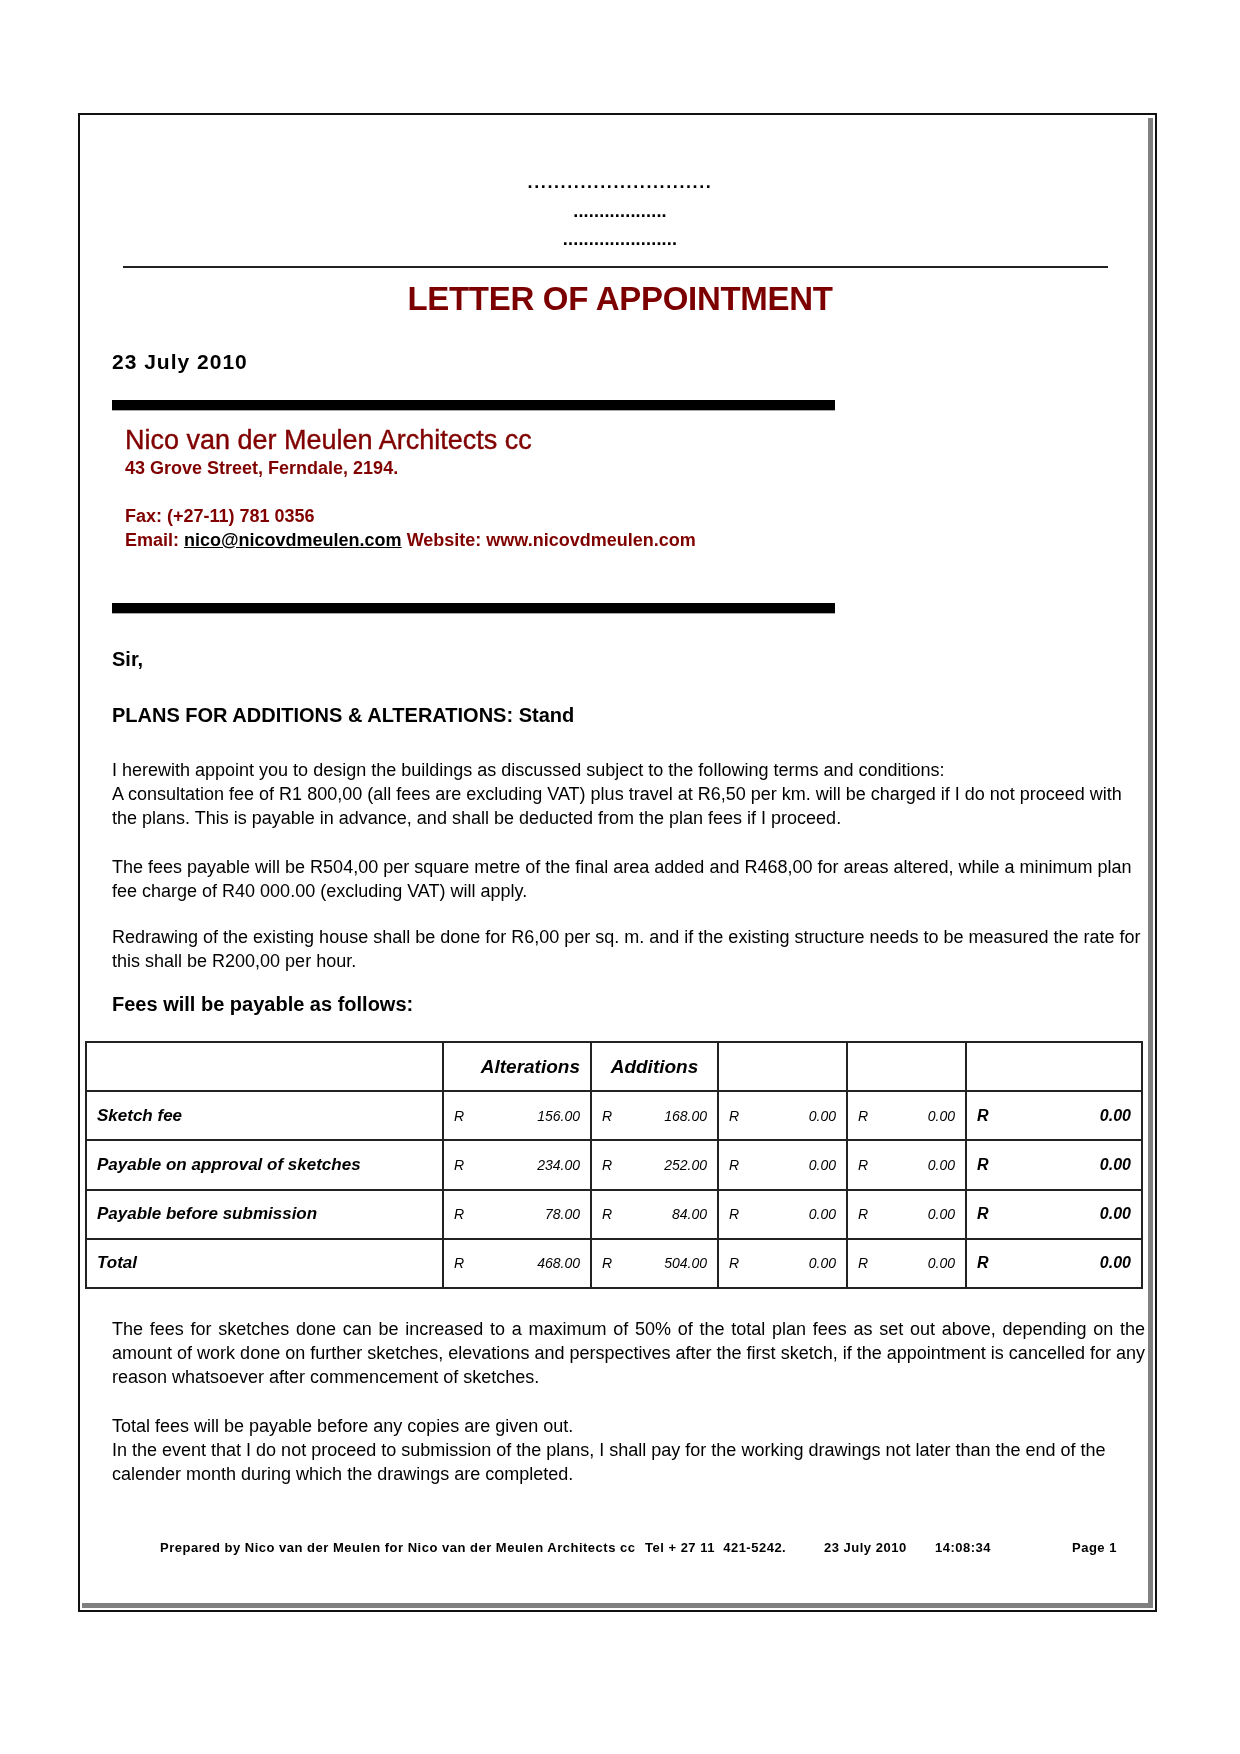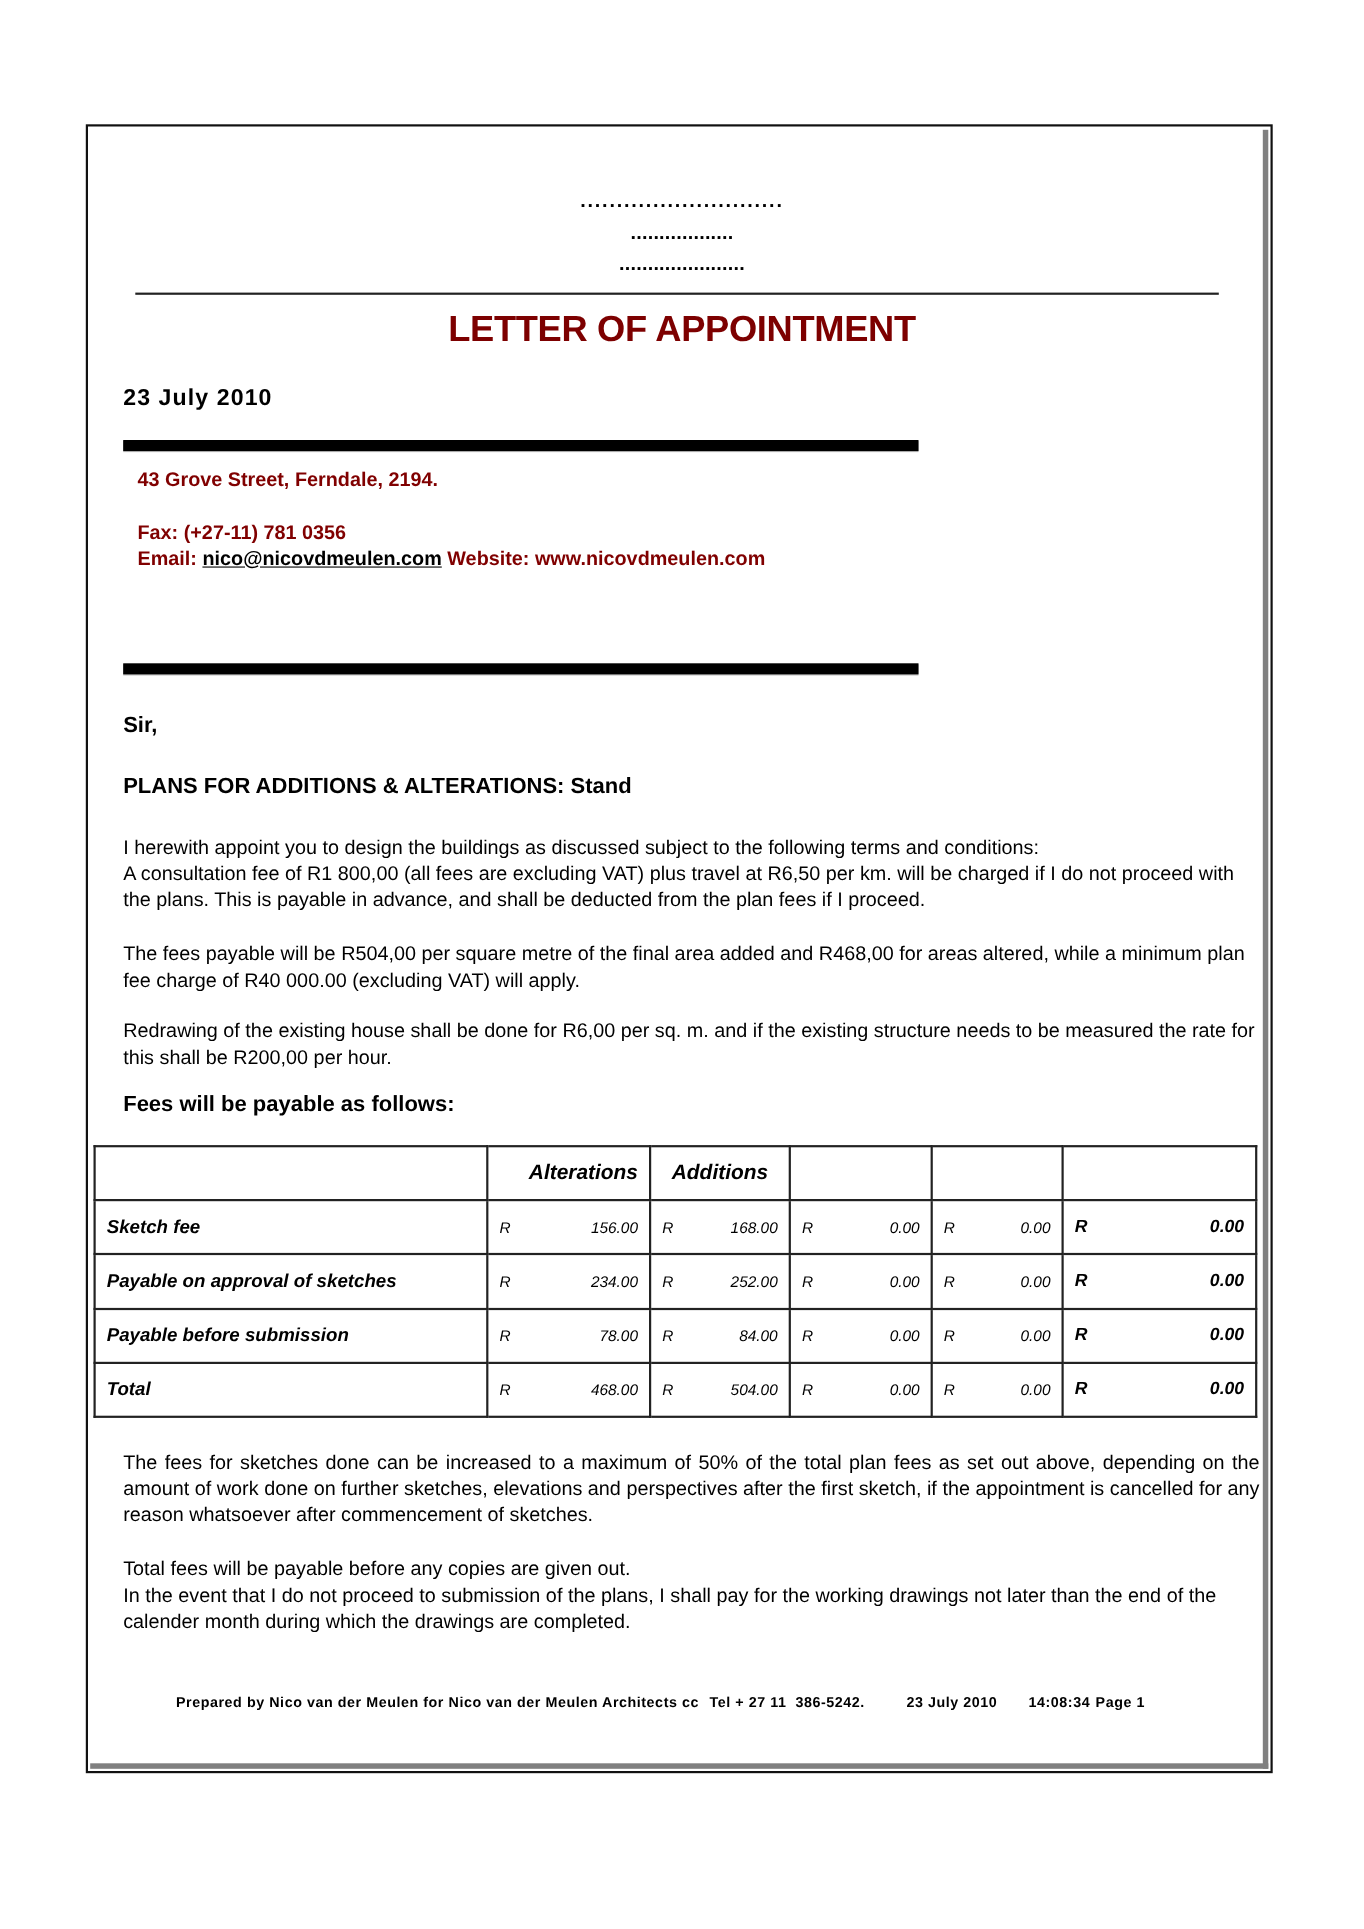--- a/index.html
+++ b/index.html
@@ -54,20 +54,21 @@
 <div class="dots" style="top:201px; letter-spacing:0.2px;">..................</div>
 <div class="dots" style="top:229px; letter-spacing:0.2px;">......................</div>
 <div class="rule-thin"></div>
 
 <div class="title">LETTER OF APPOINTMENT</div>
 <div class="date">23 July 2010</div>
 
 <div class="bar" style="top:400px;"></div>
 
 <div class="company">
+  <div class="name">Nico van der Meulen Architects cc</div>
   <div class="line">43 Grove Street, Ferndale, 2194.</div>
   <div class="gap"></div>
   <div class="line">Fax: (+27-11) 781 0356</div>
   <div class="line">
     <span>Email: </span><a>nico@nicovdmeulen.com</a><span> Website: </span><span>www.nicovdmeulen.com</span>
   </div>
 </div>
 
 <div class="bar" style="top:603px;"></div>
 
@@ -245,16 +246,16 @@
 <div class="text justify" style="top:1317px;">
   <p>The fees for sketches done can be increased to a maximum of 50% of the total plan fees as set out above, depending on the amount of work done on further sketches, elevations and perspectives after the first sketch, if the appointment is cancelled for any reason whatsoever after commencement of sketches.</p>
 </div>
 
 <div class="text" style="top:1414px;">
   <p>Total fees will be payable before any copies are given out.</p>
   <p> In the event that I do not proceed to submission of the plans,  I shall pay for the working drawings not later than the end of the calender month during which the drawings are completed.</p>
 </div>
 
 <div class="footer" style="left:112px;margin-left:48px;">Prepared by Nico van der Meulen for Nico van der Meulen Architects cc</div>
-<div class="footer" style="left:645px;">Tel + 27 11  386-5242.</div>
+<div class="footer" style="left:645px;">Tel + 27 11  421-5242.</div>
 <div class="footer" style="left:824px;">23 July 2010</div>
 <div class="footer" style="left:935px;">14:08:34</div>
-<div class="footer" style="left:996px;">Page 1</div>
+<div class="footer" style="left:1072px;">Page 1</div>
 
 </body></html>

